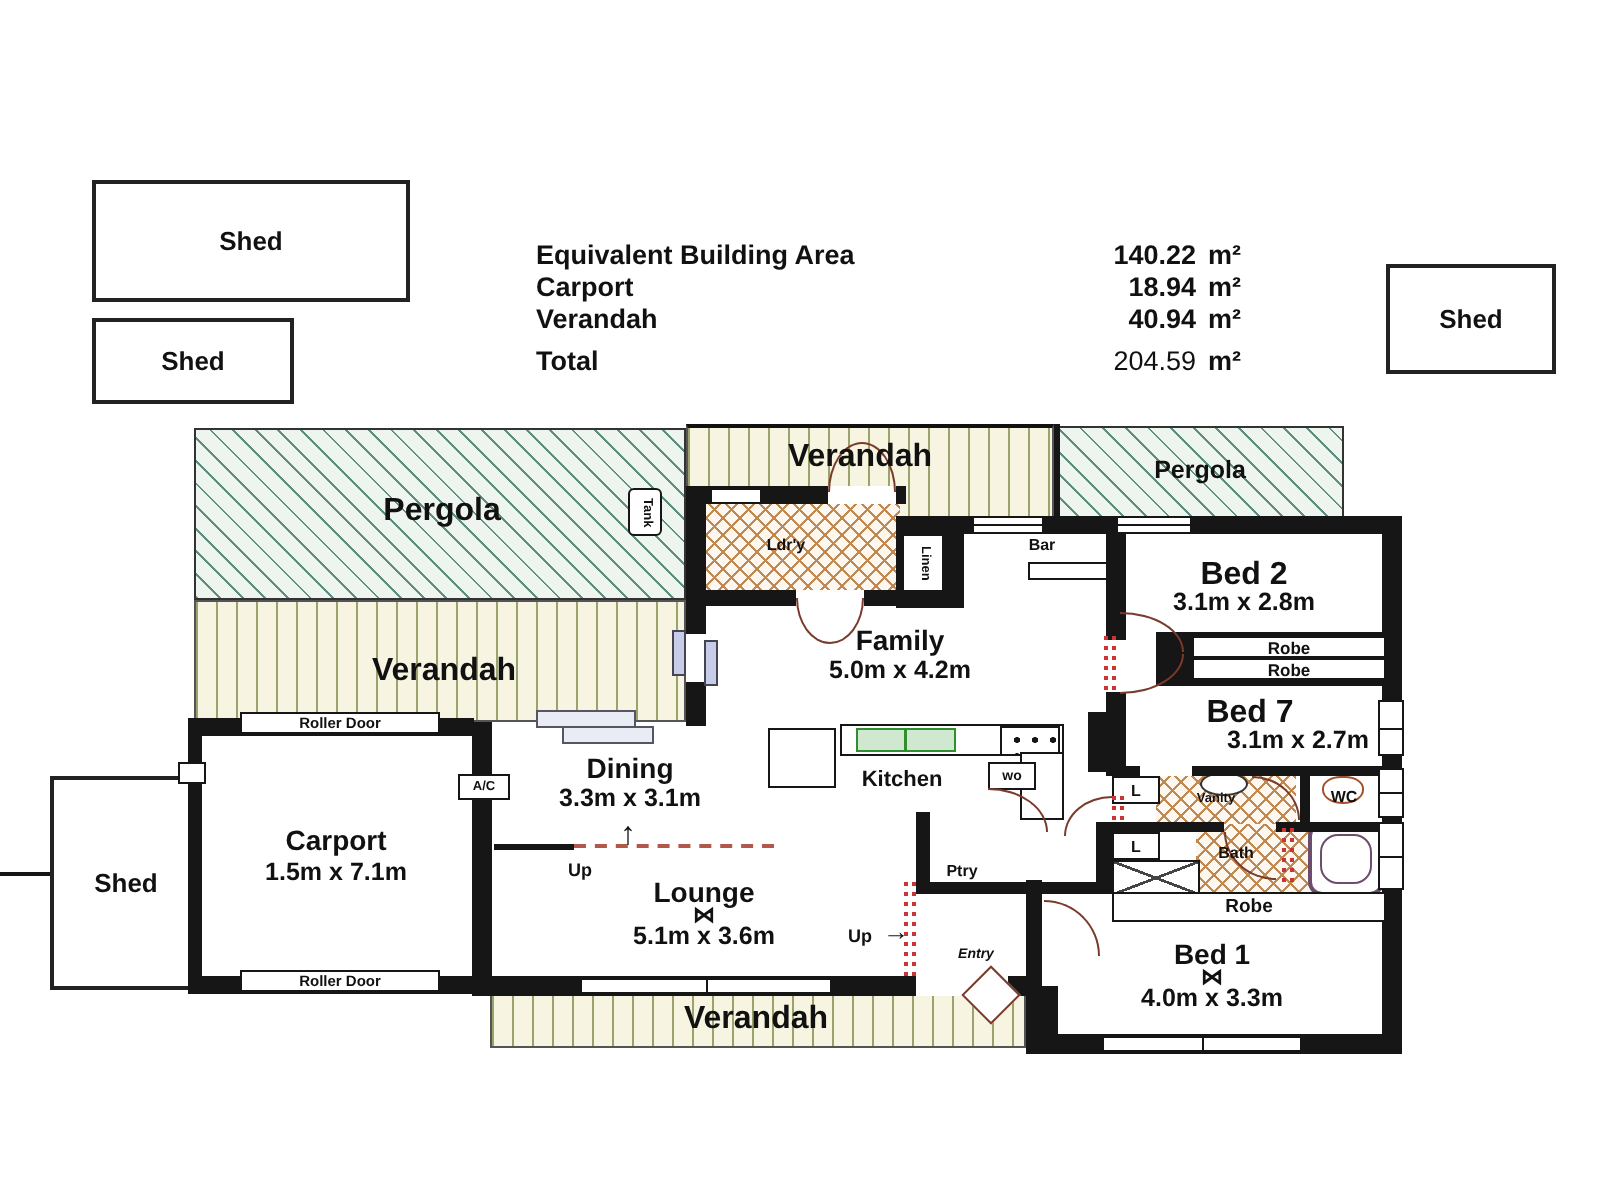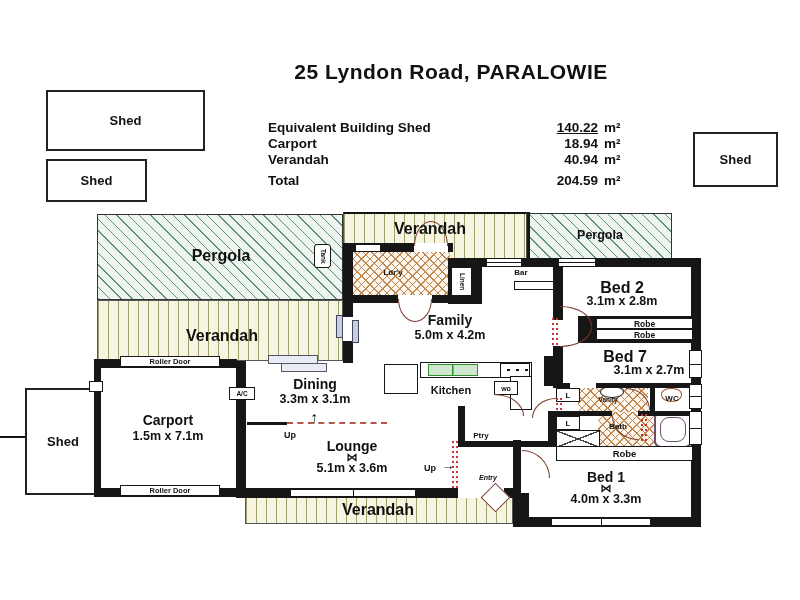--- a/index.html
+++ b/index.html
@@ -57,37 +57,36 @@
   .oval{background:#fff;border:1.2px solid #333;border-radius:50%;}
   .diamond{background:#fff;border:1.6px solid var(--door,#7a3a2c);transform:rotate(45deg);}
   .boxlb{display:flex;align-items:center;justify-content:center;font-weight:bold;}
   .fan{font-weight:bold;font-size:11px;}
 </style>
 </head>
 <body>
 
 <div id="plan">
 
-  <div class="lb s21" style="left:451px;top:60px;">25 Lyndon Road, PARALOWIE</div>
 
   <div>
-    <div class="a" style="left:268px;top:120px;font-weight:bold;font-size:13.5px;">Equivalent Building Shed</div>
-    <div class="a" style="left:528px;top:120px;width:70px;text-align:right;font-weight:bold;font-size:13.5px;text-decoration:underline;">140.22</div>
+    <div class="a" style="left:268px;top:120px;font-weight:bold;font-size:13.5px;">Equivalent Building Area</div>
+    <div class="a" style="left:528px;top:120px;width:70px;text-align:right;font-weight:bold;font-size:13.5px;">140.22</div>
     <div class="a" style="left:604px;top:120px;font-weight:bold;font-size:13.5px;">m²</div>
 
     <div class="a" style="left:268px;top:136px;font-weight:bold;font-size:13.5px;">Carport</div>
     <div class="a" style="left:528px;top:136px;width:70px;text-align:right;font-weight:bold;font-size:13.5px;">18.94</div>
     <div class="a" style="left:604px;top:136px;font-weight:bold;font-size:13.5px;">m²</div>
 
     <div class="a" style="left:268px;top:152px;font-weight:bold;font-size:13.5px;">Verandah</div>
     <div class="a" style="left:528px;top:152px;width:70px;text-align:right;font-weight:bold;font-size:13.5px;">40.94</div>
     <div class="a" style="left:604px;top:152px;font-weight:bold;font-size:13.5px;">m²</div>
 
     <div class="a" style="left:268px;top:173px;font-weight:bold;font-size:13.5px;">Total</div>
-    <div class="a" style="left:528px;top:173px;width:70px;text-align:right;font-weight:bold;font-size:13.5px;">204.59</div>
+    <div class="a" style="left:528px;top:173px;width:70px;text-align:right;font-weight:normal;font-size:13.5px;">204.59</div>
     <div class="a" style="left:604px;top:173px;font-weight:bold;font-size:13.5px;">m²</div>
   </div>
 
   <div class="a shed" style="left:46px;top:90px;width:159px;height:61px;">
       <span>Shed</span>
     </div>
   <div class="a shed" style="left:46px;top:159px;width:101px;height:43px;">
       <span>Shed</span>
     </div>
   <div class="a shed" style="left:693px;top:132px;width:85px;height:55px;">

